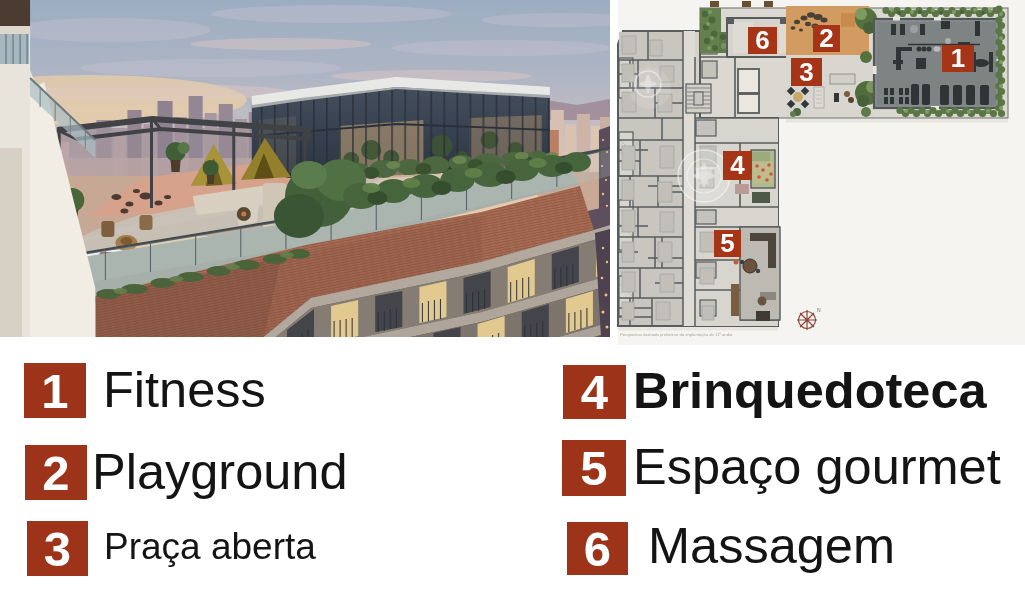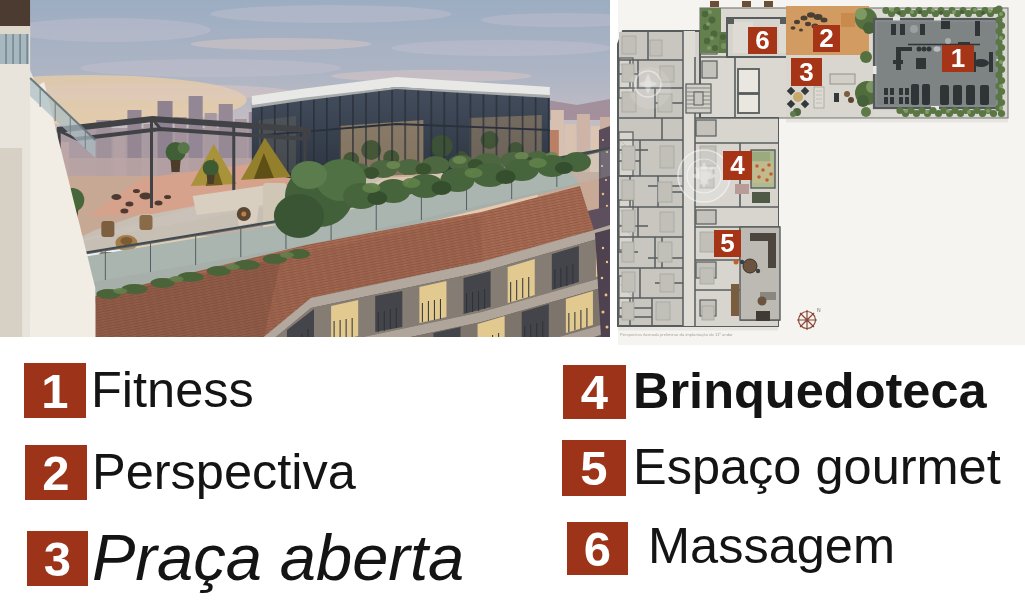--- a/index.html
+++ b/index.html
@@ -873,31 +873,31 @@
       <path d="M807,310 L807,330 M797,320 L817,320 M800,313 L814,327 M814,313 L800,327"></path>
     </g>
     <text x="817" y="312" font-size="5" fill="#6b6b6b" font-family="Liberation Sans, sans-serif">N</text>
 
     <text x="620" y="336" font-size="4.2" fill="#a9a49e" font-family="Liberation Sans, sans-serif">Perspectiva ilustrada preliminar da implantação do 11º andar</text>
     </svg>
   </div>
 
   <div class="legrow" style="left:24px;top:361px;">
     <div class="legsq" style="width:62px;height:55px;font-size:49px;">1</div>
-    <div class="legtxt" style="margin-left:5px;font-size:50.5px;" id="t1">Fitness</div>
+    <div class="legtxt" style="margin-left:17px;font-size:50.5px;" id="t1">Fitness</div>
   </div>
 
   <div class="legrow" style="left:25px;top:443px;">
     <div class="legsq" style="width:62px;height:55px;font-size:49px;">2</div>
-    <div class="legtxt" style="margin-left:5px;font-size:50.5px;" id="t2">Perspectiva</div>
+    <div class="legtxt" style="margin-left:5px;font-size:50.5px;" id="t2">Playground</div>
   </div>
 
   <div class="legrow" style="left:27px;top:521px;">
     <div class="legsq" style="width:61px;height:55px;font-size:49px;">3</div>
-    <div class="legtxt" style="margin-left:4px;font-size:65px;font-style:italic;" id="t3">Praça aberta</div>
+    <div class="legtxt" style="margin-left:16px;font-size:37px;" id="t3">Praça aberta</div>
   </div>
 
   <div class="legrow" style="left:563px;top:362px;">
     <div class="legsq" style="width:63px;height:54px;font-size:49px;">4</div>
     <div class="legtxt" style="margin-left:7px;font-size:50.5px;font-weight:bold;" id="t4">Brinquedoteca</div>
   </div>
 
   <div class="legrow" style="left:562px;top:438px;">
     <div class="legsq" style="width:64px;height:56px;font-size:49px;">5</div>
     <div class="legtxt" style="margin-left:7px;font-size:50.5px;" id="t5">Espaço gourmet</div>

